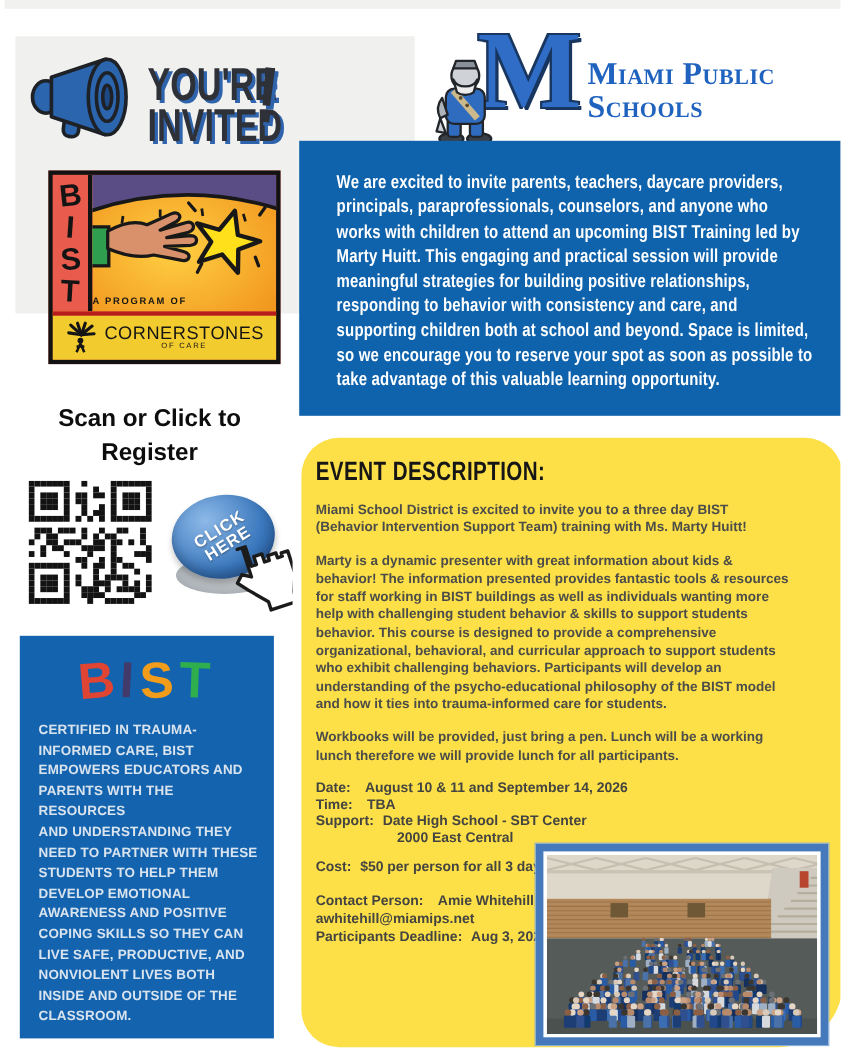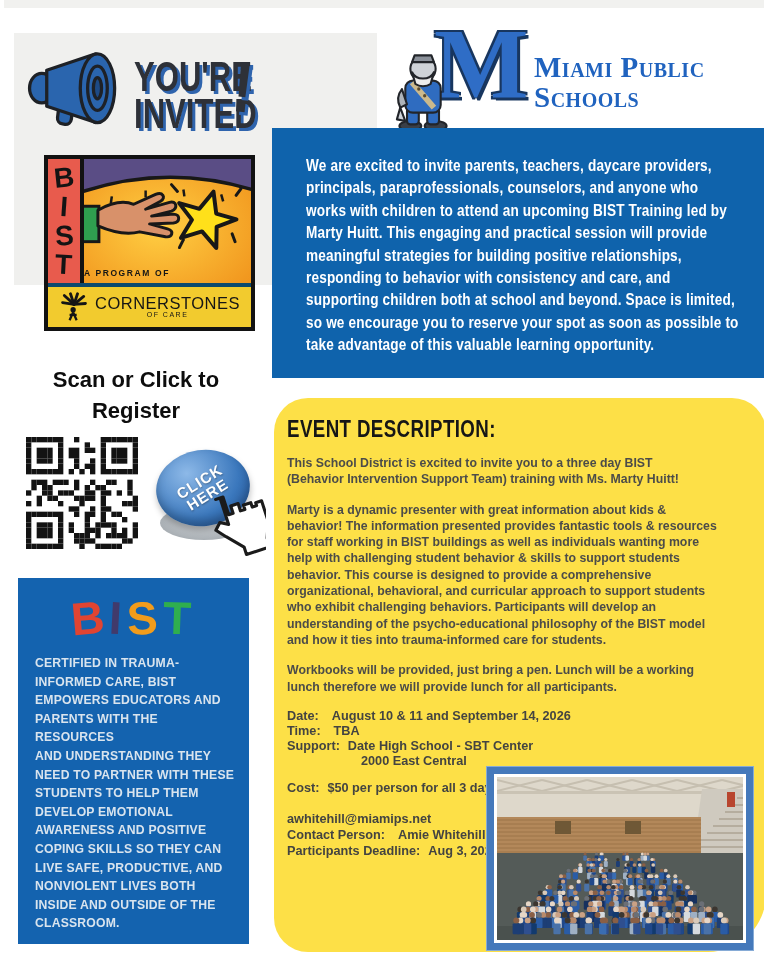--- a/index.html
+++ b/index.html
@@ -34,21 +34,21 @@
               align-items:center; justify-content:center; gap:1px; }
   .bl-strip span { font-size:28px; line-height:28px; font-weight:800; color:#141414; }
   .bl-strip span:nth-child(1){ transform:rotate(-6deg);}
   .bl-strip span:nth-child(2){ transform:rotate(4deg);}
   .bl-strip span:nth-child(3){ transform:rotate(-4deg);}
   .bl-strip span:nth-child(4){ transform:rotate(3deg);}
   .bl-art { flex:1; position:relative; }
   .bl-art svg { display:block; width:100%; height:100%; }
   .bl-program { position:absolute; left:0; right:0; bottom:5px; text-align:left; font-size:8.5px; font-weight:700;
                 letter-spacing:1.6px; color:#161616; }
-  .bl-bottom { height:44px; background:#f2cb2e; border-top:4px solid #0c4a6e; display:flex; align-items:center;
+  .bl-bottom { height:44px; background:#f2cb2e; border-top:4px solid #b91c1c; display:flex; align-items:center;
                justify-content:center; gap:6px; }
   .bl-burst { width:30px; height:30px; }
   .bl-orgwrap { text-align:center; }
   .bl-org { font-size:16.5px; font-weight:400; letter-spacing:.5px; color:#151515; line-height:15px; }
   .bl-orgsub { font-size:7px; font-weight:400; letter-spacing:1.5px; color:#151515; }
 
   
   .scanhead { position:absolute; left:16px; top:364px; width:232px; text-align:center; font-size:22px;
               line-height:31px; font-weight:700; color:#0d0d0d; white-space:pre-line; }
   .qr { position:absolute; left:22px; top:437px; width:112px; height:112px; background:#fff; }
@@ -449,42 +449,42 @@
 meaningful strategies for building positive relationships,
 responding to behavior with consistency and care, and
 supporting children both at school and beyond. Space is limited,
 so we encourage you to reserve your spot as soon as possible to
 take advantage of this valuable learning opportunity.</div>
   </div>
 
   <div class="graybox">
     <div class="ev-content">
       <div class="ev-head">EVENT DESCRIPTION:</div>
-      <div class="ev-p">This School District is excited to invite you to a three day BIST
+      <div class="ev-p">Miami School District is excited to invite you to a three day BIST
 (Behavior Intervention Support Team) training with Ms. Marty Huitt!</div>
       <div class="ev-p">Marty is a dynamic presenter with great information about kids &amp;
 behavior! The information presented provides fantastic tools &amp; resources
 for staff working in BIST buildings as well as individuals wanting more
 help with challenging student behavior &amp; skills to support students
 behavior. This course is designed to provide a comprehensive
 organizational, behavioral, and curricular approach to support students
 who exhibit challenging behaviors. Participants will develop an
 understanding of the psycho-educational philosophy of the BIST model
 and how it ties into trauma-informed care for students.</div>
       <div class="ev-p">Workbooks will be provided, just bring a pen. Lunch will be a working
 lunch therefore we will provide lunch for all participants.</div>
       <div class="ev-lines">
         <div><span class="lbl">Date:</span><span>August 10 &amp; 11 and September 14, 2026</span></div>
         <div><span class="lbl">Time:</span><span>TBA</span></div>
         <div><span class="lbl-sm">Support:</span><span>Date High School - SBT Center</span></div>
         <div class="indent">2000 East Central</div>
         <div class="cost"><span class="lbl-sm">Cost:</span><span>$50 per person for all 3 days</span></div>
         <div class="contact">
+          <div><span class="lbl">Contact Person:</span><span>Amie Whitehill</span></div>
           <div>awhitehill@miamips.net</div>
-          <div><span class="lbl">Contact Person:</span><span>Amie Whitehill</span></div>
           <div><span class="lbl-sm">Participants Deadline:</span><span>Aug 3, 2026</span></div>
         </div>
       </div>
     </div>
   </div>
 
   <div class="photo">
     <div class="photo-inner">
         <svg viewBox="0 0 246 163" preserveAspectRatio="none">
           <rect width="246" height="40" fill="#ded8cb"></rect>

